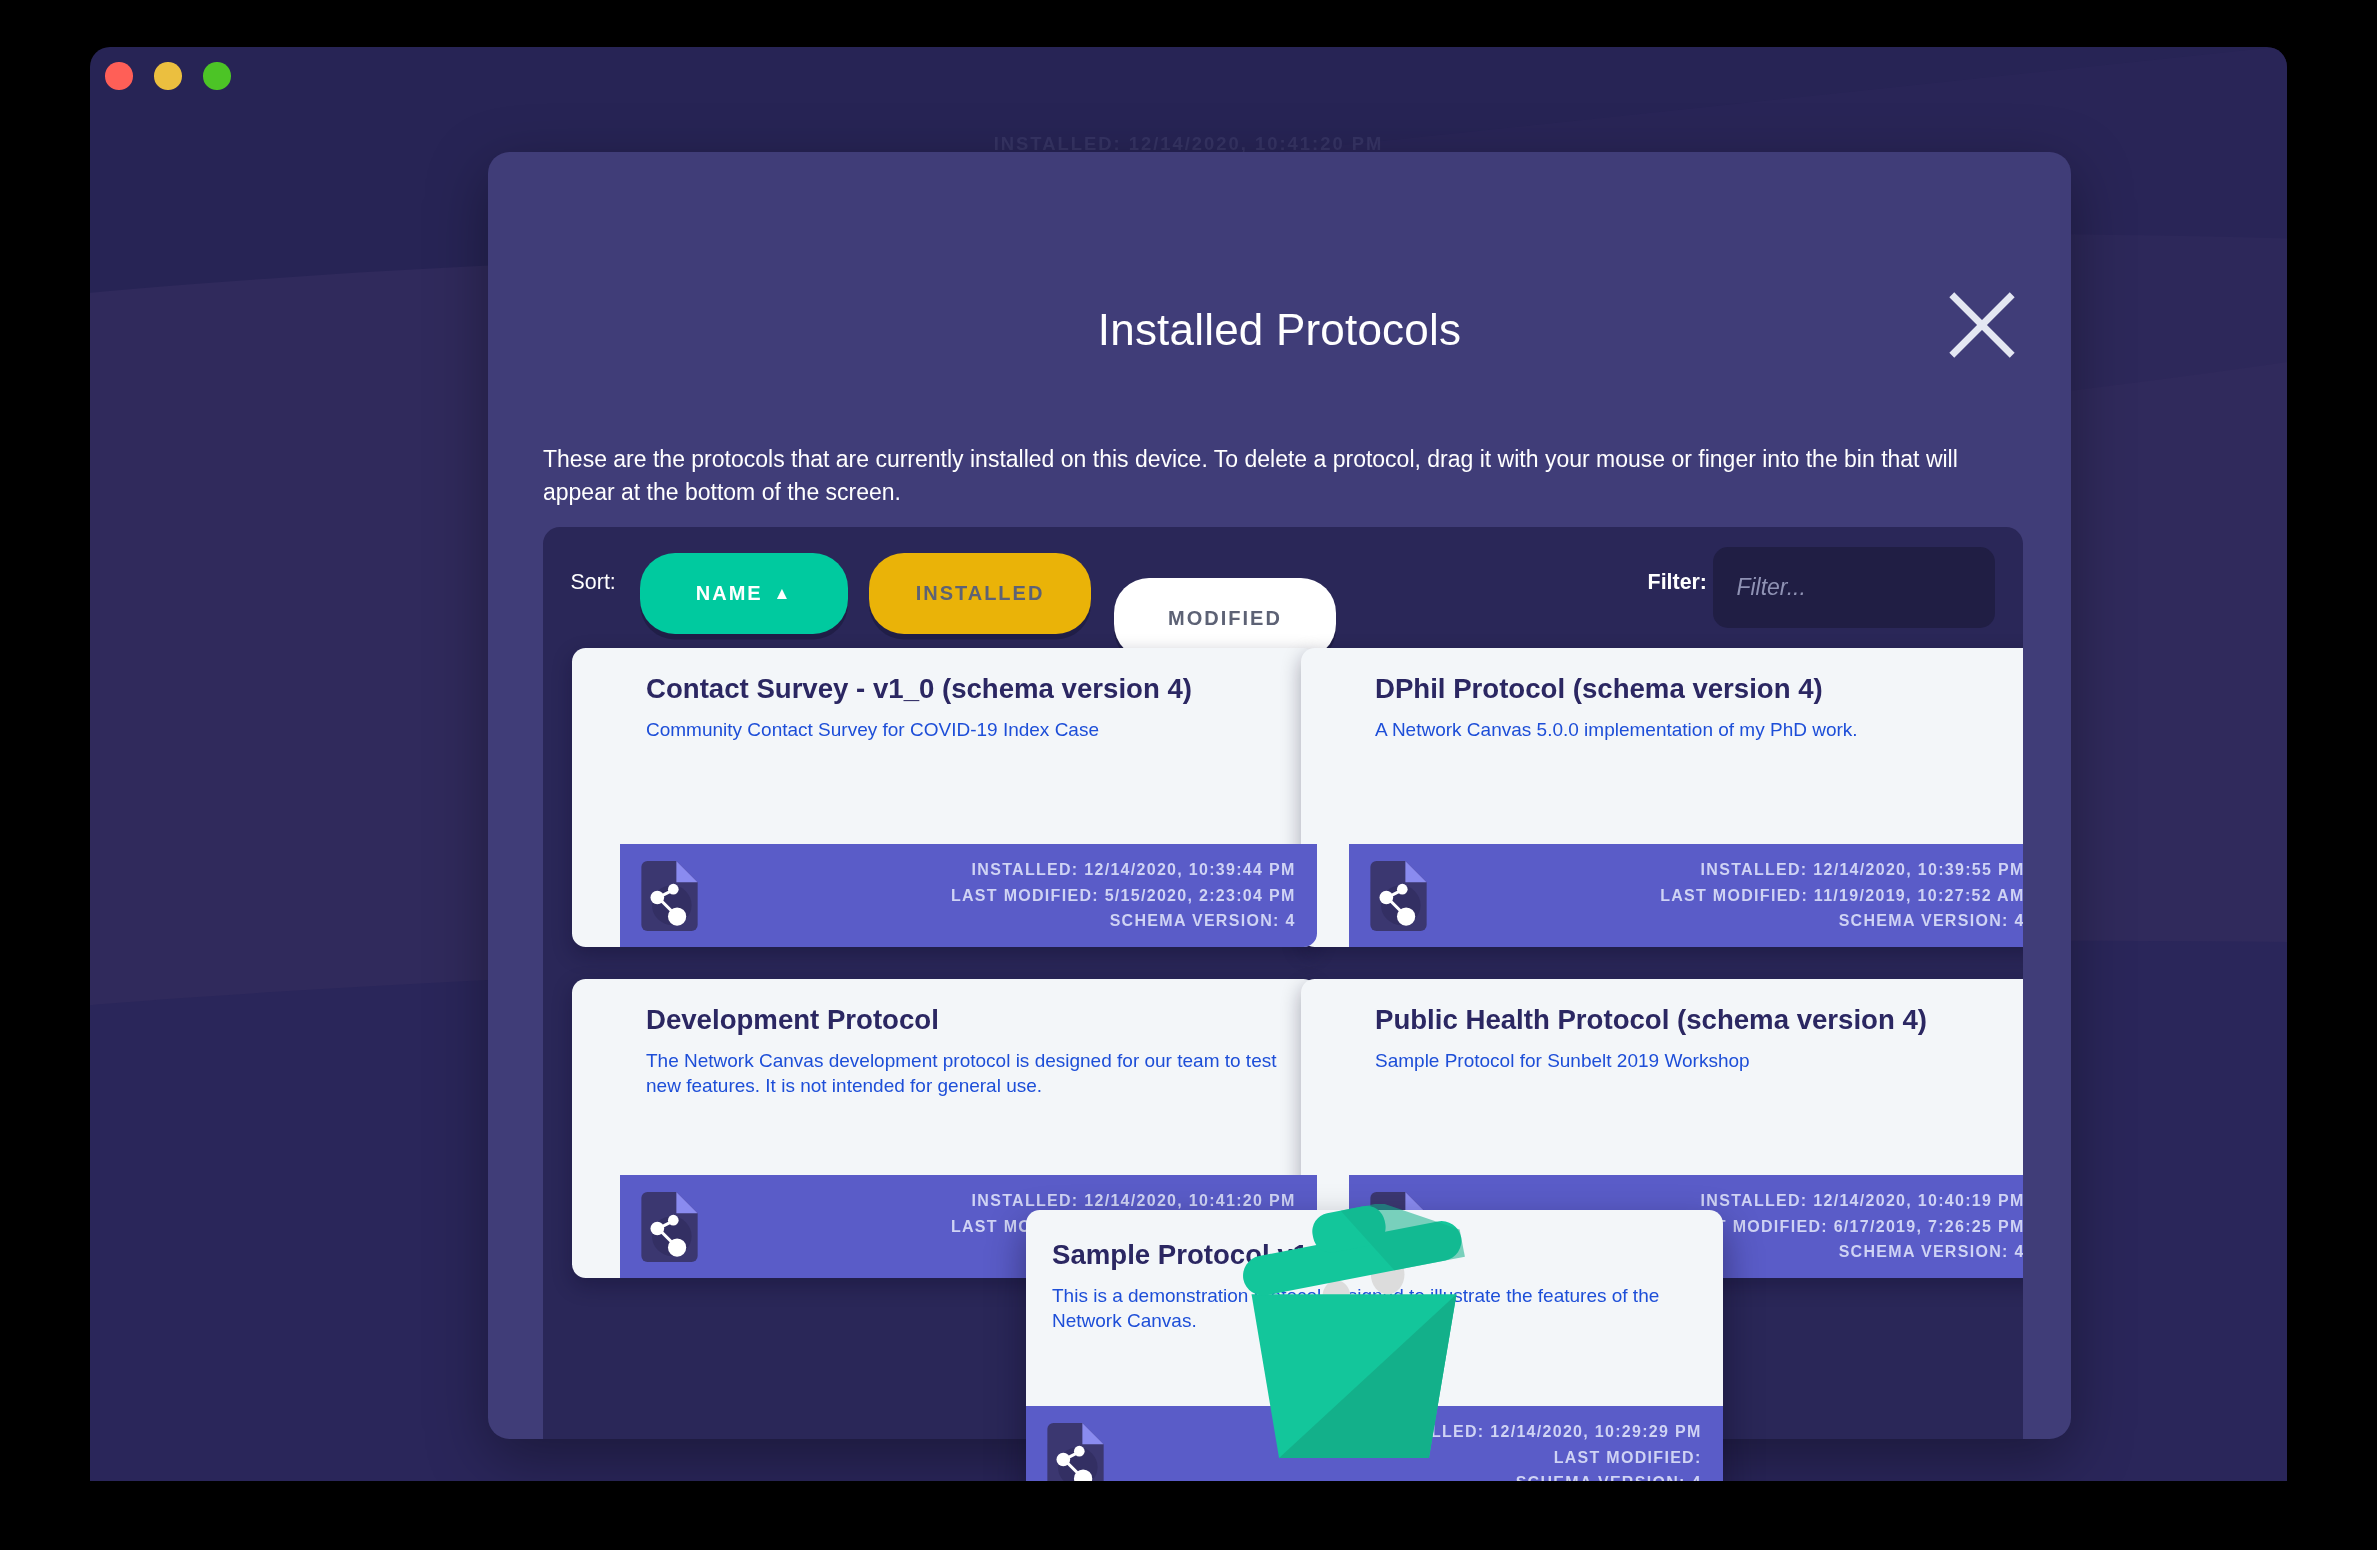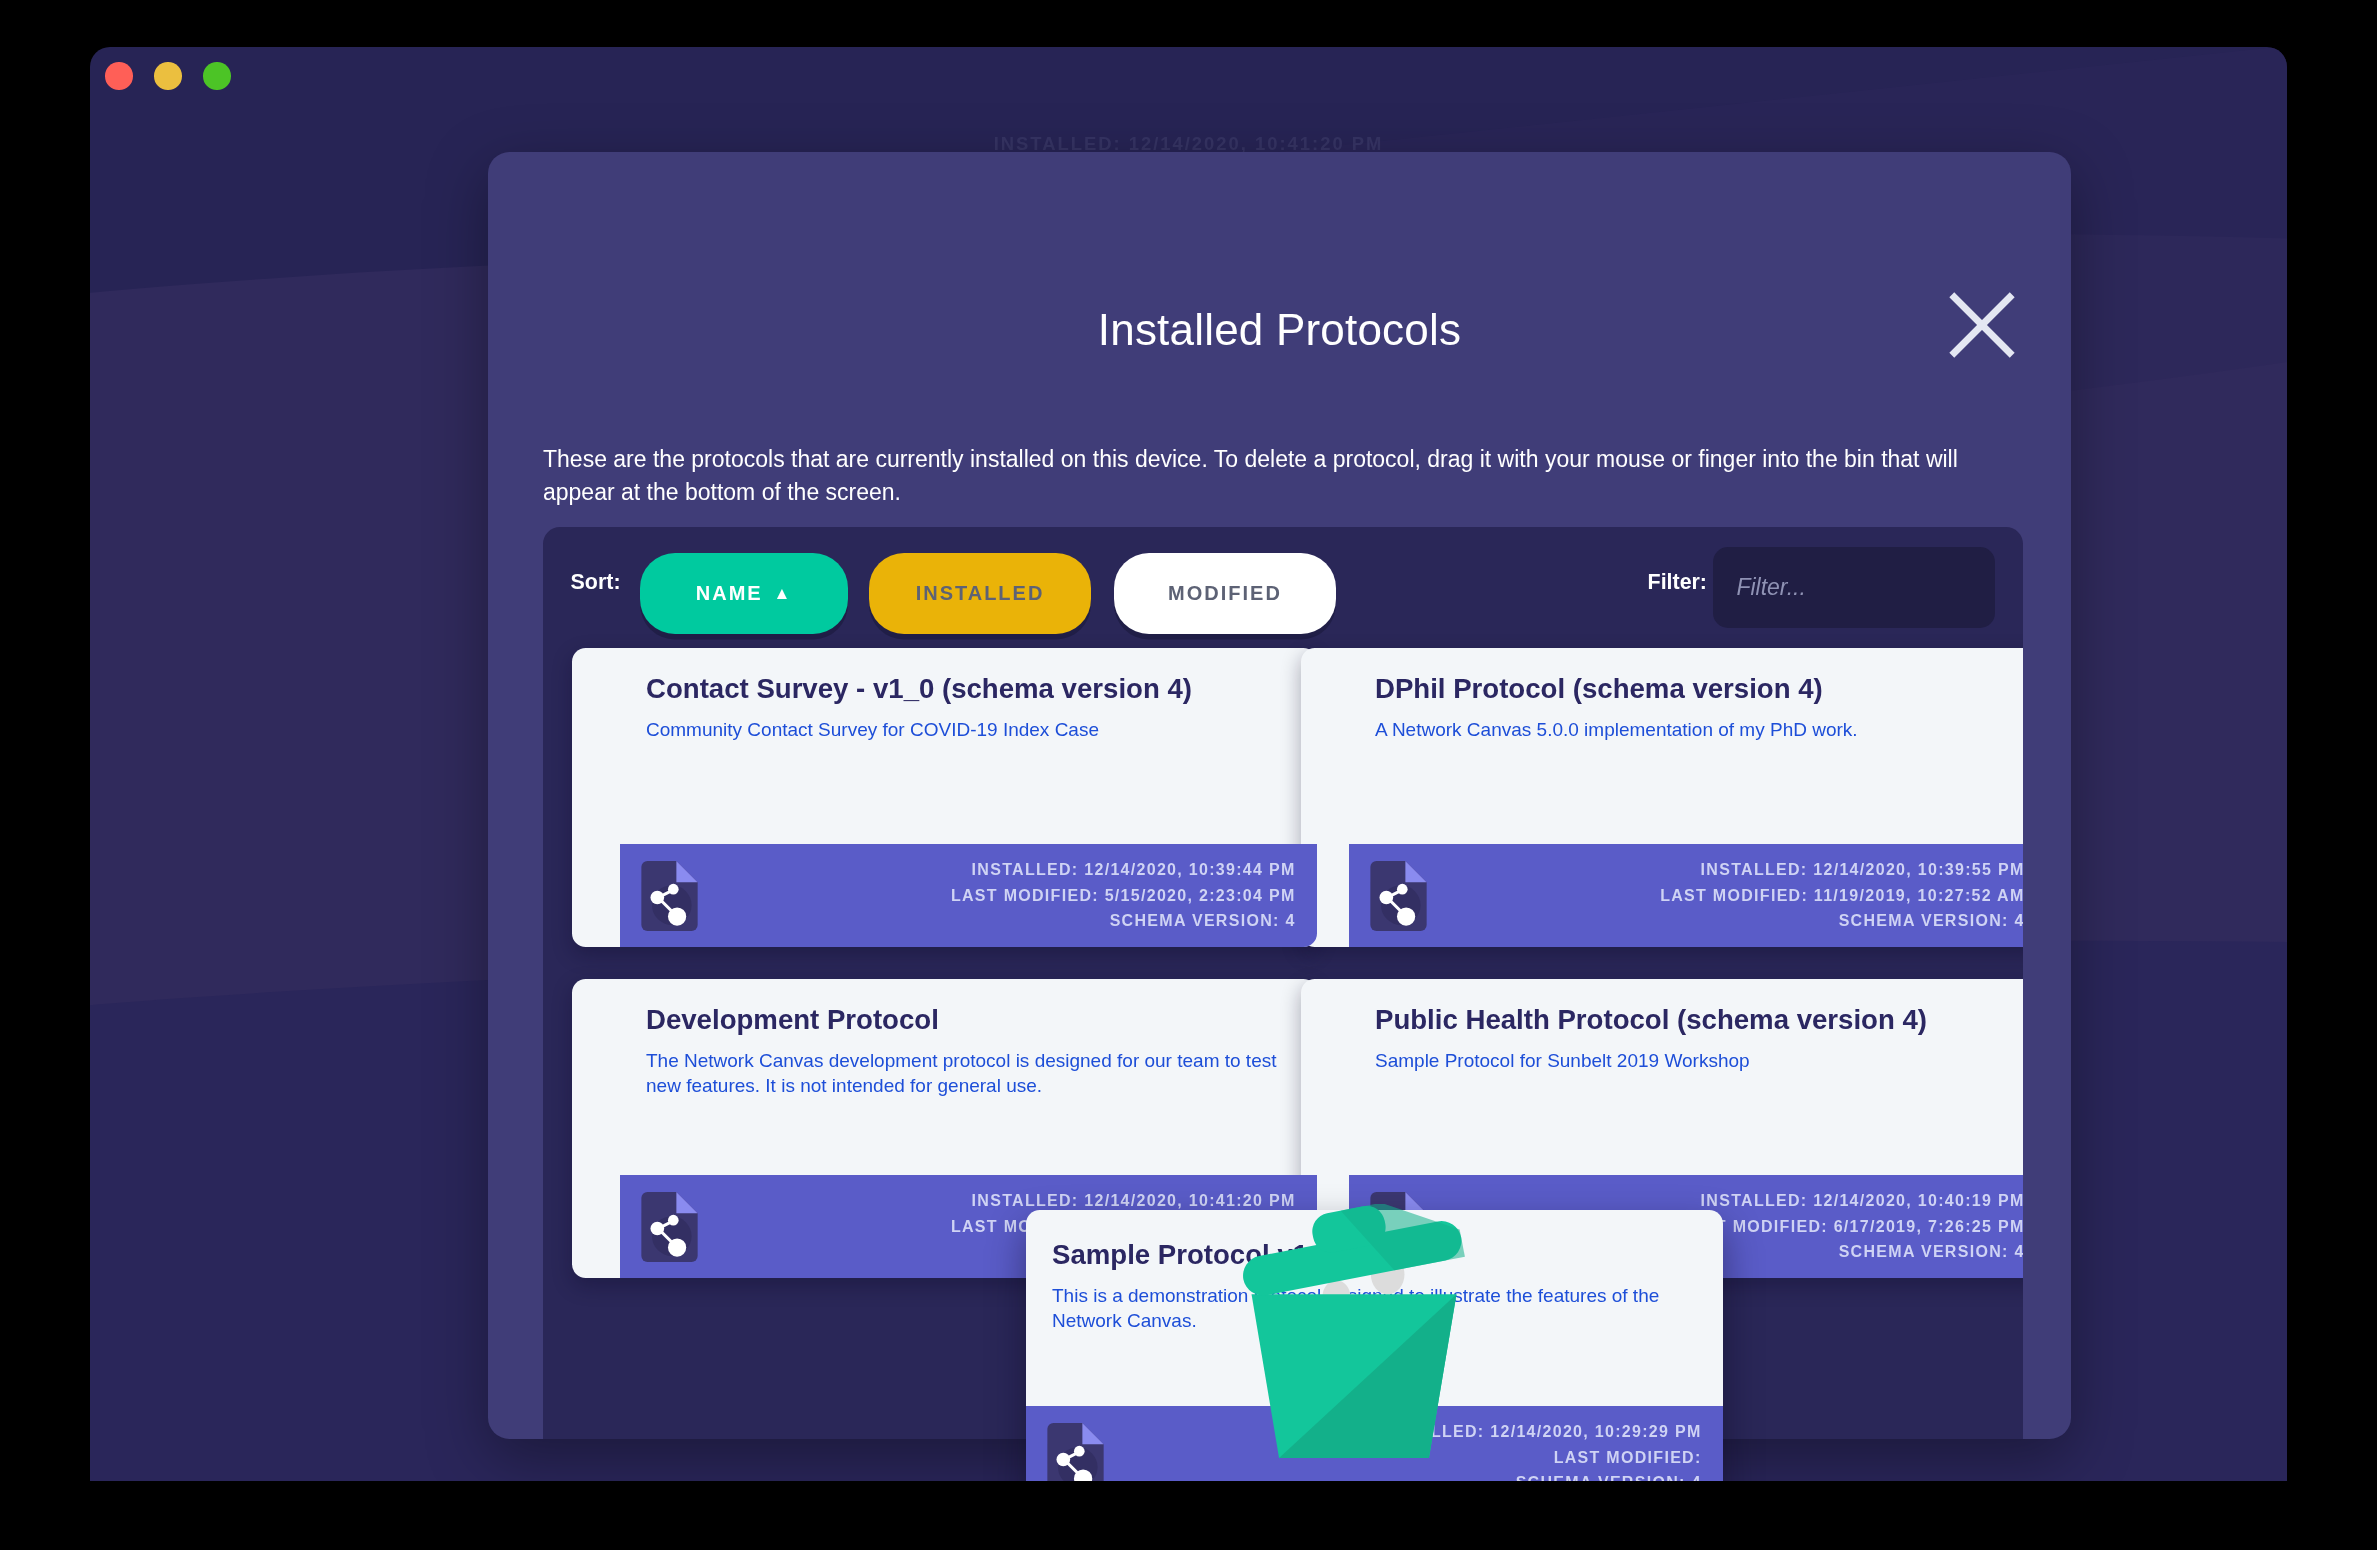--- a/index.html
+++ b/index.html
@@ -79,34 +79,34 @@
     border-radius:17px;
     overflow:hidden;
   }
 
   
   #toolbar{
     position:absolute;left:0;top:0;width:100%;height:107px;
   }
   #sort-label{
     position:absolute;left:27.6px;top:43px;
-    color:#fff;font-size:21.4px;font-weight:700;
+    color:#fff;font-size:21.4px;font-weight:400;
   }
   .sort-btn{
     position:absolute;top:26px;height:81px;
     border-radius:35px;border:0;
     display:flex;align-items:center;justify-content:center;
     font-size:20px;font-weight:700;letter-spacing:2px;
     cursor:pointer;
     box-shadow:0 5.4px 0 rgba(20,18,48,.42);
     font-family:"Liberation Sans",sans-serif;
   }
   .sort-btn.active{background:#00ca9f;color:#fff;left:97px;width:208px;}
   .sort-btn.b2{background:#eab308;color:#5d6275;left:326px;width:222px;}
-  .sort-btn.b3{background:#fff;color:#5d6275;left:571px;width:222px;}
+  .sort-btn.b3{background:#fff;color:#5d6275;left:571px;width:222px;margin-top:25px;}
   .sort-arrow{margin-left:10.7px;font-size:17px;line-height:1;}
 
   #filter-label{
     position:absolute;right:316px;top:43px;
     color:#fff;font-size:21.4px;font-weight:700;
   }
   #filter-input{
     position:absolute;right:27.6px;top:20px;
     width:282px;height:81px;
     background:#201e44;border:0;border-radius:15px;

